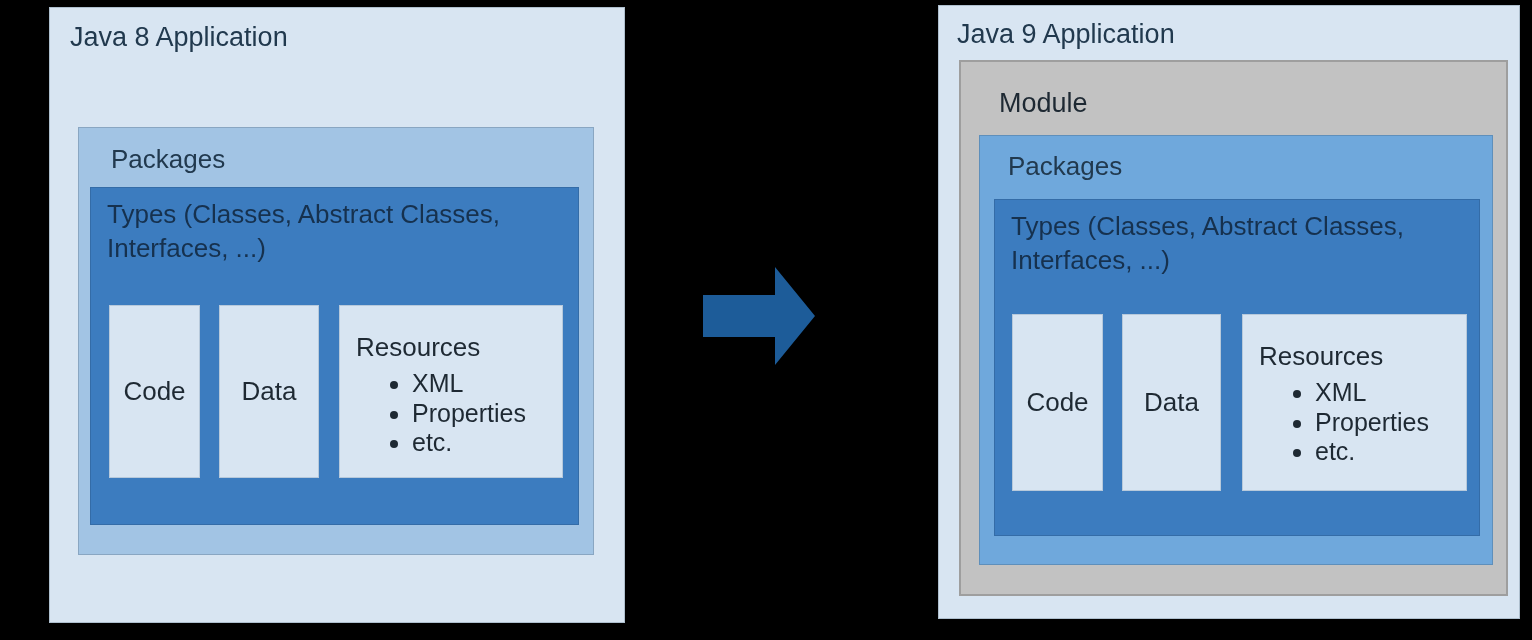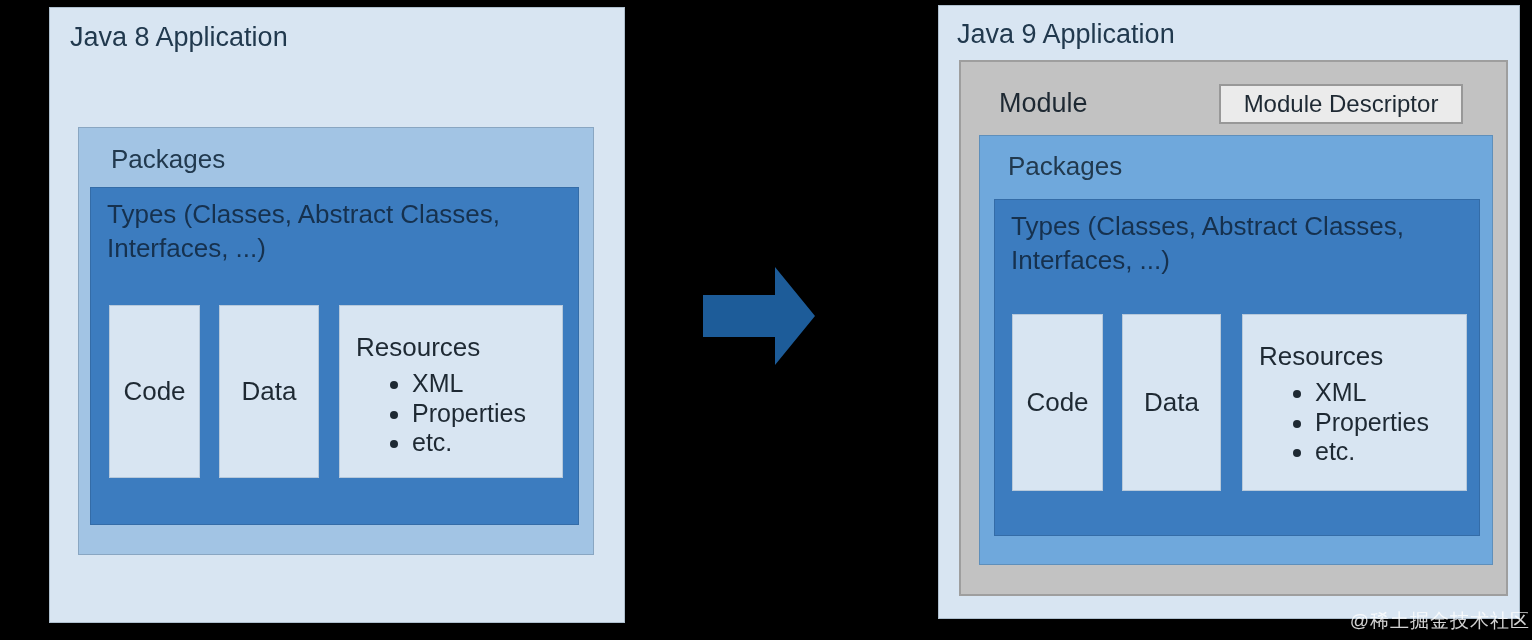--- a/index.html
+++ b/index.html
@@ -169,21 +169,20 @@
     <svg viewBox="0 0 112 98" xmlns="http://www.w3.org/2000/svg" aria-hidden="true">
       <polygon points="0,28 72,28 72,0 112,49 72,98 72,70 0,70" fill="#1d5c99"></polygon>
     </svg>
   </div>
 
   <section class="panel right">
     <div class="panel-title">Java 9 Application</div>
 
     <div class="module-box">
       <div class="module-label">Module</div>
-      <div class="module-descriptor">Module Descriptor</div>
 
       <div class="packages">
         <div class="pkg-label">Packages</div>
 
         <div class="types">
           <div class="types-label">Types (Classes, Abstract Classes,
 Interfaces, ...)</div>
 
           <div class="inner-box label-box box-code">
             <span class="cell-label">Code</span>
@@ -199,15 +198,14 @@
               <li>XML</li>
               <li>Properties</li>
               <li>etc.</li>
             </ul>
           </div>
         </div>
       </div>
     </div>
   </section>
 
-  <div class="watermark">@稀土掘金技术社区</div>
 
 </div>
 
 </body></html>

